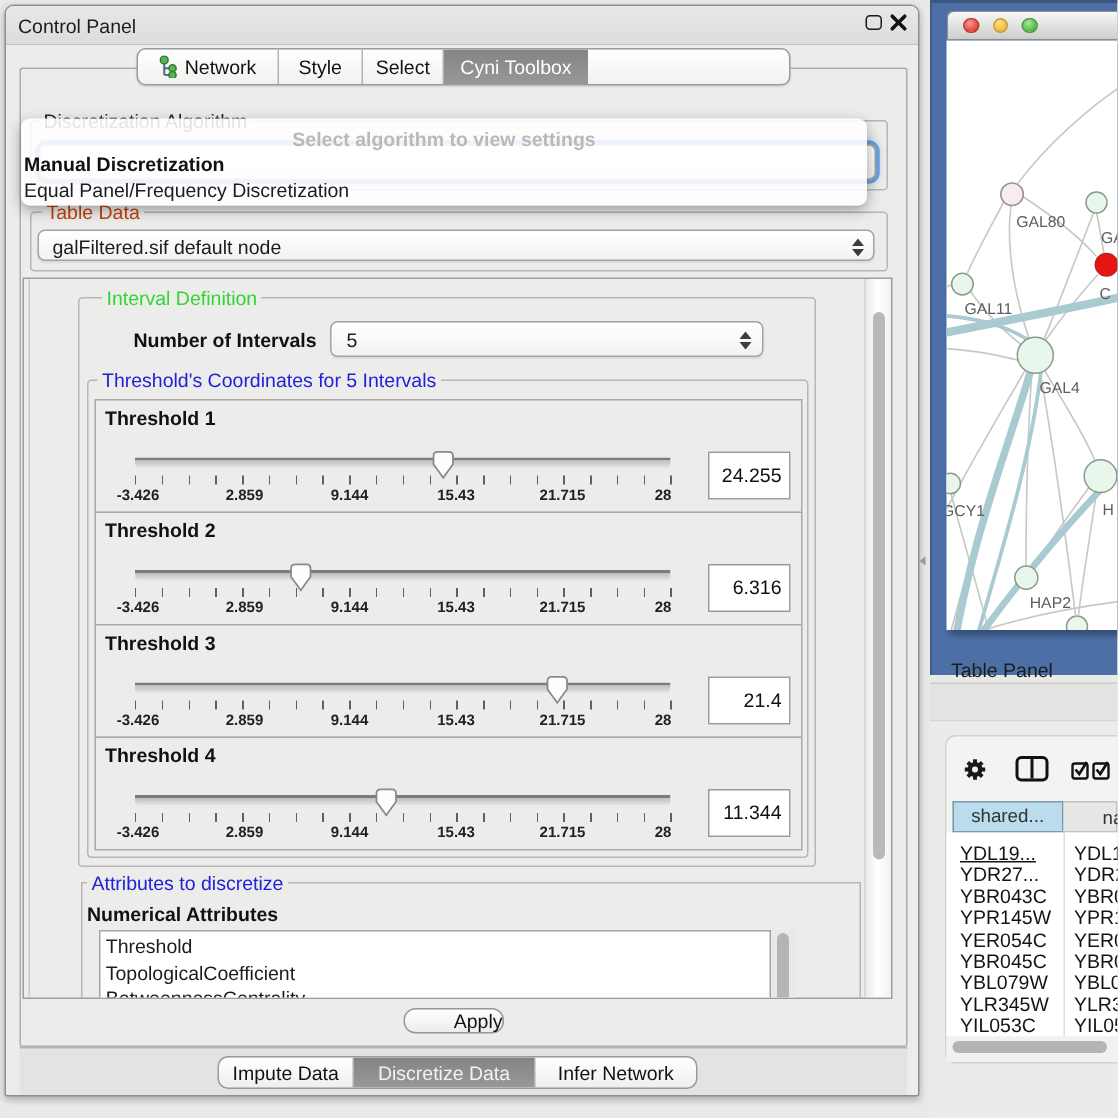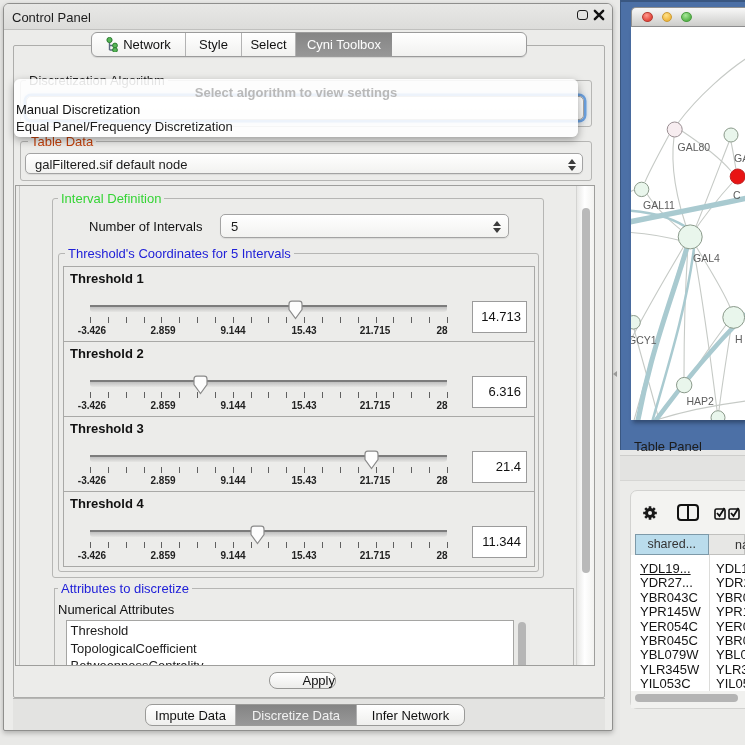--- a/index.html
+++ b/index.html
@@ -1,20 +1,20 @@
 <!DOCTYPE html>
 <html><head>
 <meta charset="utf-8">
 <style>
   * { margin:0; padding:0; box-sizing:border-box; }
   html,body { width:745px; height:745px; overflow:hidden; }
   body { background:#e9e9e7; font-family:"Liberation Sans", sans-serif; position:relative; }
   .abs { position:absolute; }
   .t13 { font-size:13px; color:#1c1c1c; white-space:nowrap; }
-  .b13 { font-size:13px; font-weight:normal; color:#111; white-space:nowrap; }
+  .b13 { font-size:13px; font-weight:bold; color:#111; white-space:nowrap; }
   .combo { border:1px solid #a3a3a3; border-radius:5px; background:linear-gradient(#ffffff, #f2f2f0); box-shadow:0 1px 1px rgba(0,0,0,0.08); }
   .caru { width:0; height:0; border-left:4.5px solid transparent; border-right:4.5px solid transparent; border-bottom:5px solid #3c3c3c; }
   .card { width:0; height:0; border-left:4.5px solid transparent; border-right:4.5px solid transparent; border-top:5px solid #3c3c3c; }
   .gbox { border:1px solid #b6b6b4; border-radius:3px; }
   .gtitle { position:absolute; font-size:13px; background:#ececea; padding:0 3px; white-space:nowrap; }
   .thbox { position:absolute; left:47px; width:472px; height:76px; border:1px solid #a9a9a7; background:#ececea; }
   .thtitle { position:absolute; left:6px; top:4px; font-size:13px; font-weight:bold; color:#111; }
   .track { position:absolute; left:26px; top:38px; width:357px; height:7px; border-top:2px solid #7c7c7c; background:linear-gradient(#bfbfbf,#e6e6e4); border-radius:0 0 3px 3px; }
   .ticks { position:absolute; left:26px; top:50px; width:358px; height:6px;
      background-image:repeating-linear-gradient(to right, #606060 0px, #606060 1px, transparent 1px, transparent 17.85px); }
@@ -61,21 +61,21 @@
   <div class="caru" style="position:absolute; right:6px; top:5px;"></div>
   <div class="card" style="position:absolute; right:6px; top:12px;"></div>
 </div>
 
 <div class="abs" style="left:15px; top:185px; width:580px; height:481px; border:1px solid #9e9e9c; background:#ececea; overflow:hidden;" id="scrollpane">
 
   <div style="position:absolute; left:3px; top:0; width:1px; height:479px; background:#c8c8c6;"></div>
   <div style="position:absolute; left:0; top:0; width:560px; height:479px;" id="vp">
 
     <div class="gbox" style="position:absolute; left:36px; top:12px; width:492px; height:380px;"></div>
-    <div class="gtitle" style="left:42px; top:5px; color:#35d435;">Interval Definition</div>
+    <div class="gtitle" style="left:52px; top:5px; color:#35d435;">Interval Definition</div>
     <div class="b13" style="position:absolute; left:73px; top:33px;">Number of Intervals</div>
     <div class="combo" style="position:absolute; left:204px; top:28px; width:289px; height:24px;">
       <div class="t13" style="position:absolute; left:10px; top:4px;">5</div>
       <div class="caru" style="position:absolute; right:7px; top:6px;"></div>
       <div class="card" style="position:absolute; right:7px; top:13px;"></div>
     </div>
 
     <div class="gbox" style="position:absolute; left:42px; top:67px; width:481px; height:319px;"></div>
     <div class="gtitle" style="left:49px; top:60px; color:#2121d8;">Threshold's Coordinates for 5 Intervals</div>
 
@@ -85,21 +85,21 @@
       <div class="ticks"></div>
       <span class="tlab" style="left:28px;">-3.426</span>
       <span class="tlab" style="left:99px;">2.859</span>
       <span class="tlab" style="left:169px;">9.144</span>
       <span class="tlab" style="left:240px;">15.43</span>
       <span class="tlab" style="left:311px;">21.715</span>
       <span class="tlab" style="left:378px;">28</span>
       <svg class="thumb" style="left:223px;" width="17" height="20" viewBox="0 0 17 20">
           <path d="M2 4 Q2 1.2 4.8 1.2 L12.2 1.2 Q15 1.2 15 4 L15 9.5 L8.5 18.5 L2 9.5 Z" fill="#fdfdfd" stroke="#8a8a8a" stroke-width="1.2"></path>
         </svg>
-      <div class="vbox">14.713</div>
+      <div class="vbox">24.255</div>
     </div>
 
     <div class="thbox" style="top:155px;">
       <div class="thtitle">Threshold 2</div>
       <div class="track"></div>
       <div class="ticks"></div>
       <span class="tlab" style="left:28px;">-3.426</span>
       <span class="tlab" style="left:99px;">2.859</span>
       <span class="tlab" style="left:169px;">9.144</span>
       <span class="tlab" style="left:240px;">15.43</span>

